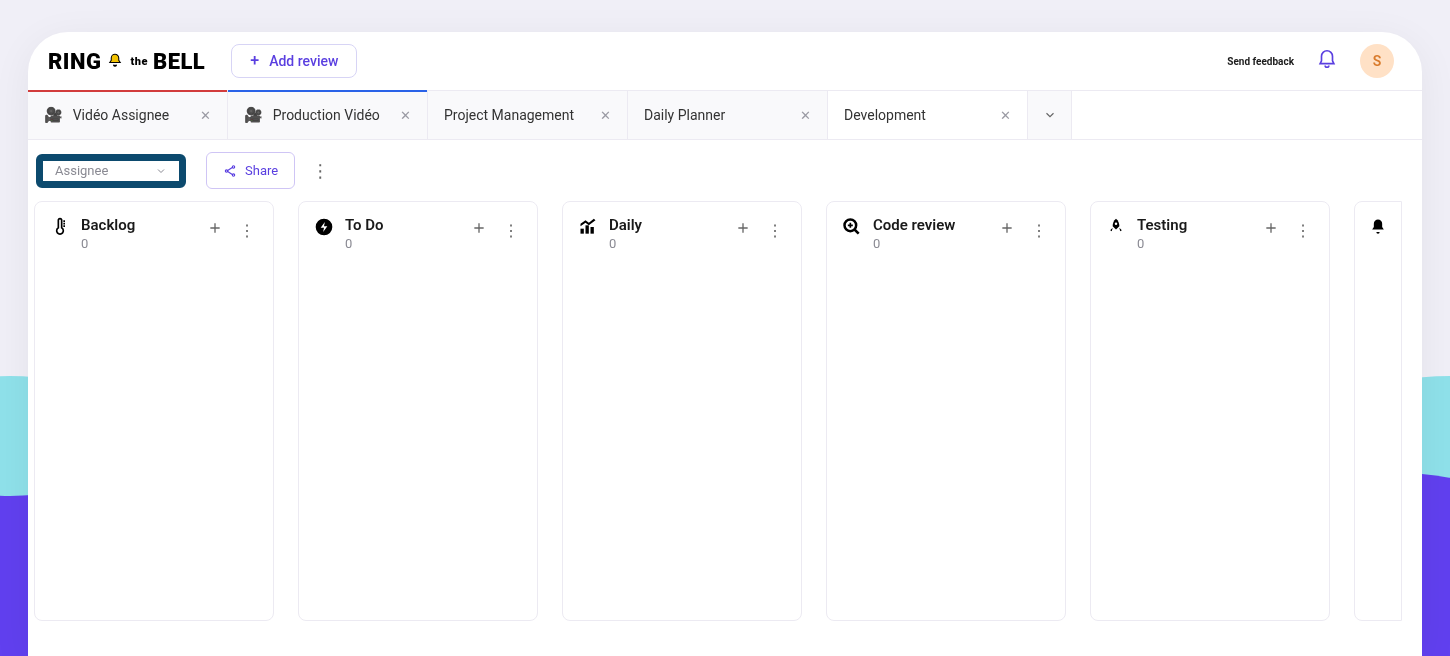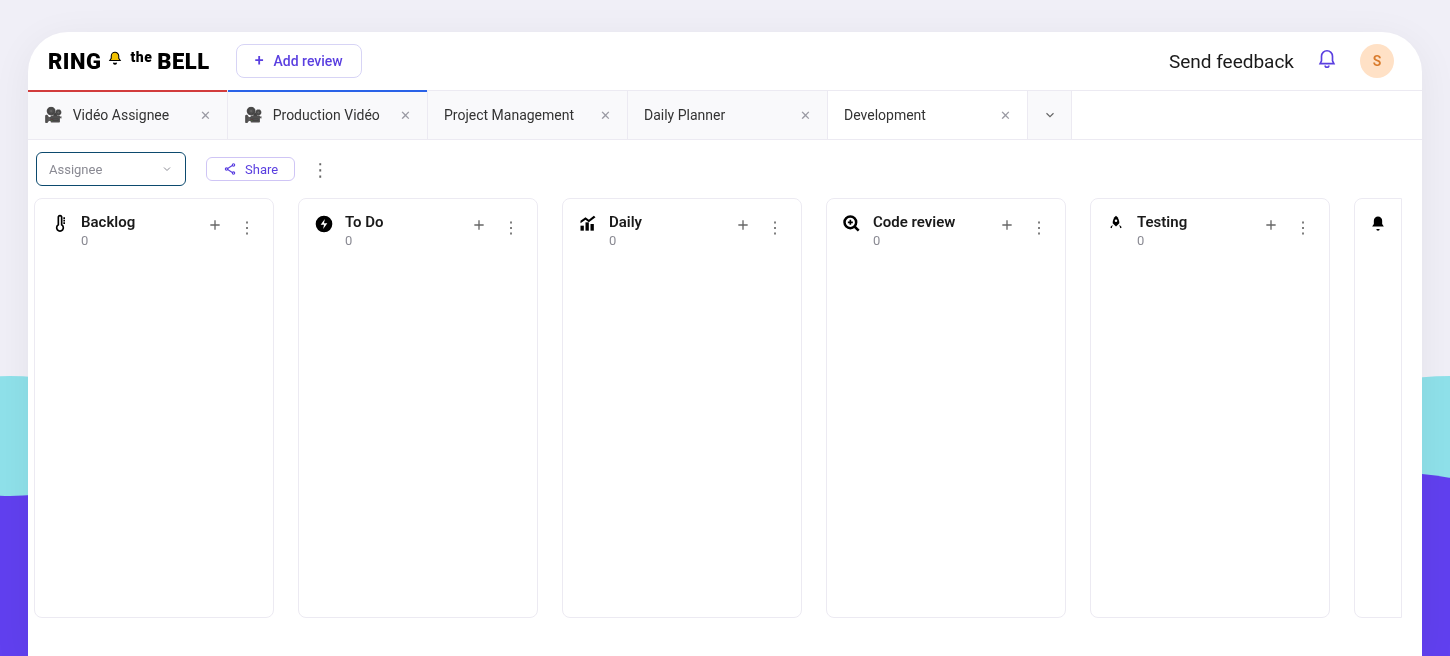--- a/index.html
+++ b/index.html
@@ -72,37 +72,38 @@
 
 .app-header {
   height: 58px;
   display: flex;
   align-items: center;
   padding: 0 28px 0 12px;
   gap: 18px;
 }
 .logo {
   display: flex;
+  align-items: center;
   gap: 4px;
   font-weight: 900;
   font-size: 22px;
   letter-spacing: 0.5px;
   color: #000;
   padding: 0 8px;
   font-family: Arial Black, Arial, sans-serif;
 }
 .logo .bell-icon {
   width: 20px;
   height: 20px;
   display: inline-flex;
   align-items: center;
   justify-content: center;
 }
 .logo .the {
-  font-size: 14px;
+  font-size: 11px;
   margin: 0 1px;
 }
 .add-board-btn {
   border: 1px solid #d7d4f5;
   background: #fff;
   color: #5a3fe0;
   border-radius: 8px;
   padding: 8px 18px;
   font-size: 14px;
   font-weight: 500;
@@ -136,23 +137,23 @@
   transform: translateY(-50%);
   color: #555;
 }
 .header-right {
   margin-left: auto;
   display: flex;
   align-items: center;
   gap: 22px;
 }
 .send-feedback {
-  font-size: 19px;
+  font-size: 10px;
   color: #1a1a1a;
-  font-weight: 400;
+  font-weight: 700;
   cursor: pointer;
 }
 .notif-icon { color: #5a3fe0; cursor: pointer; }
 .avatar {
   width: 34px;
   height: 34px;
   border-radius: 50%;
   background: #ffe1c6;
   color: #d97b2c;
   display: flex;
@@ -223,37 +224,37 @@
 
 
 .filter-row {
   display: flex;
   align-items: center;
   padding: 12px 8px;
   gap: 10px;
 }
 .filter-select, .filter-input {
   height: 34px;
-  border: 1px solid #0c4a6e;
+  border: 7px solid #0c4a6e;
   border-radius: 6px;
   padding: 0 12px;
   font-size: 13px;
   color: #8a8a93;
   background: #fff;
 }
 .filter-select {
   width: 150px;
   display: flex;
   align-items: center;
   justify-content: space-between;
   cursor: pointer;
 }
 .filter-input { width: 128px; }
 .share-btn {
-  height: 24px;
+  height: 37px;
   border: 1px solid #cfc5f5;
   background: #fff;
   color: #5a3fe0;
   border-radius: 6px;
   padding: 0 16px;
   font-size: 13px;
   display: flex;
   align-items: center;
   gap: 8px;
   cursor: pointer;

